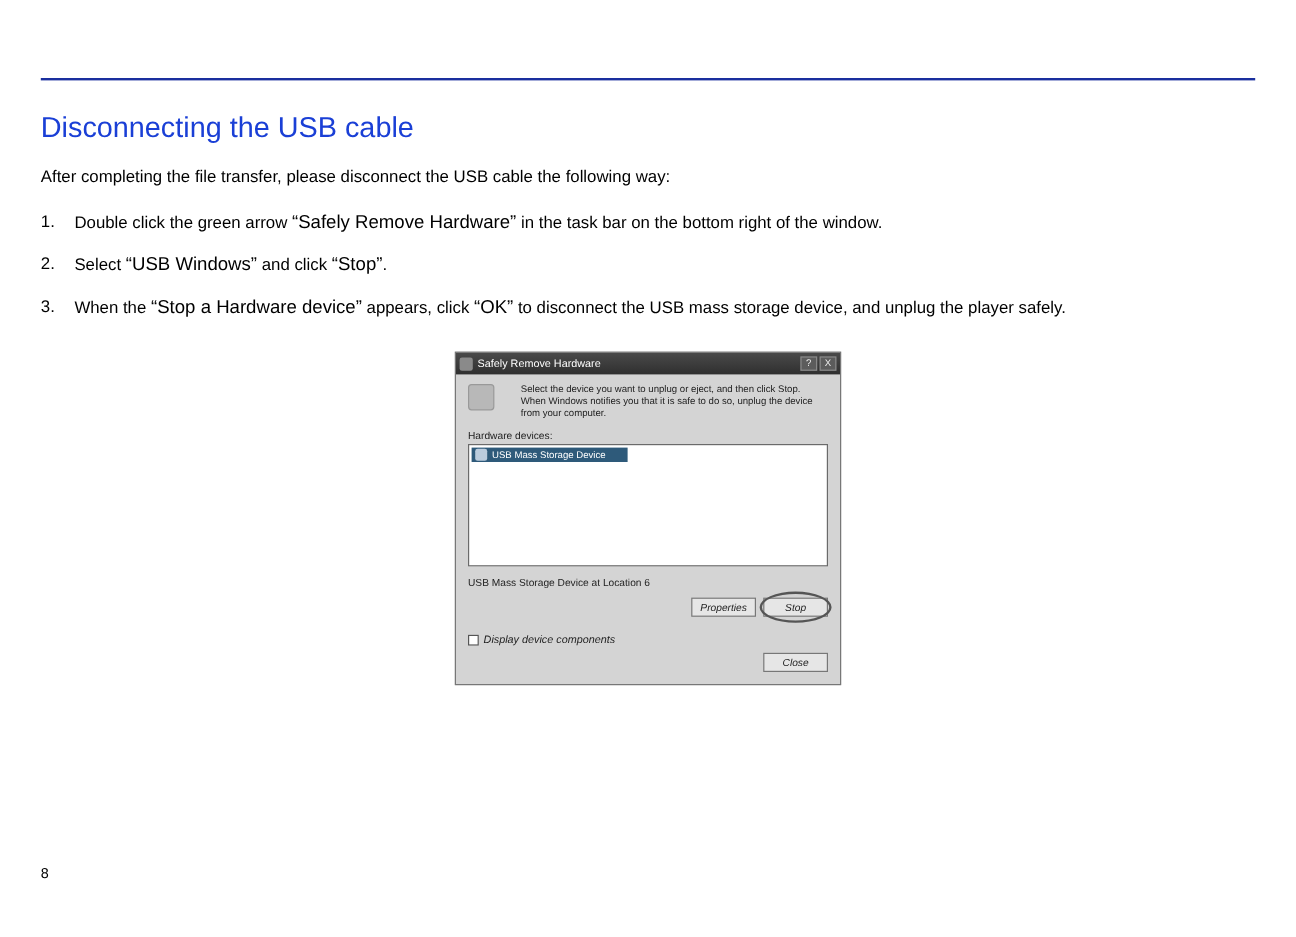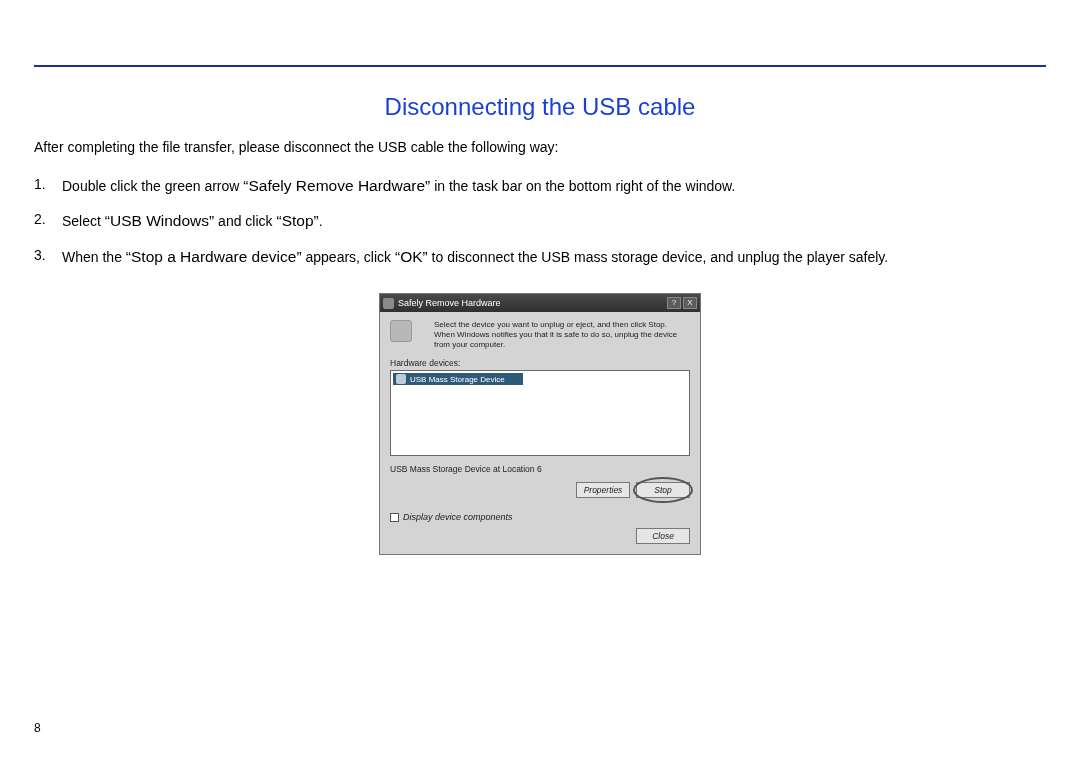--- a/index.html
+++ b/index.html
@@ -16,21 +16,20 @@
     }
     .top-rule {
       border-top: 2px solid #1a2f9e;
       margin-bottom: 26px;
     }
     h1.section-title {
       color: #1a3fd6;
       font-size: 24px;
       font-weight: 400;
       margin-bottom: 18px;
-      text-align: center;
     }
     .intro {
       font-size: 14px;
       margin-bottom: 16px;
     }
     ol.steps {
       list-style: none;
       font-size: 14px;
       line-height: 1.9;
       padding-left: 0;
@@ -90,21 +89,21 @@
       width: 22px; height: 22px; flex: 0 0 22px;
       background: #b8b8b8;
       border: 1px solid #999;
       border-radius: 3px;
     }
     .dlg-desc-row .dlg-desc { font-size: 8px; line-height: 1.25; }
     .dlg-label { font-size: 8.5px; margin-bottom: 2px; }
     .dlg-listbox {
       background: #fff;
       border: 1px solid #6a6a6a;
-      height: 86px;
+      height: 102px;
       padding: 2px;
     }
     .dlg-list-item {
       display: flex; align-items: center;
       gap: 4px;
       background: #2e5a7a;
       color: #fff;
       padding: 1px 3px;
       width: 130px;
       font-size: 8px;

